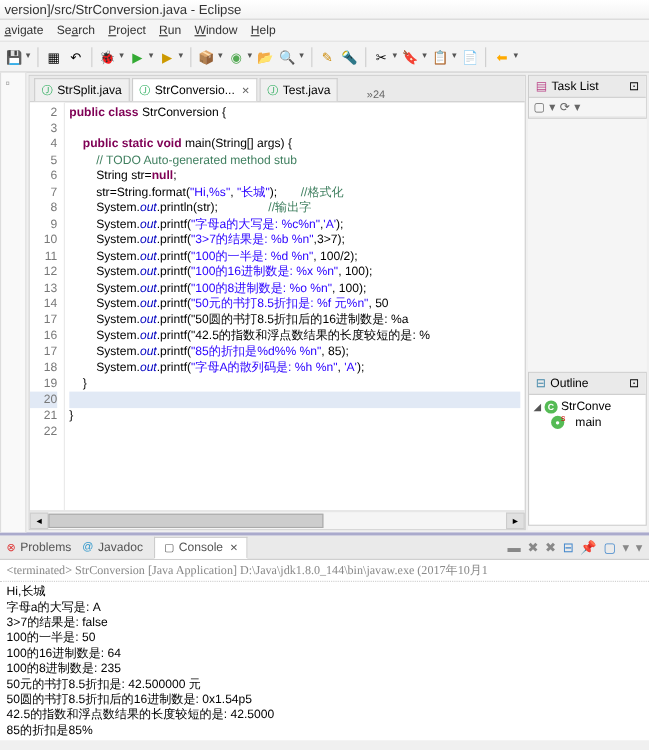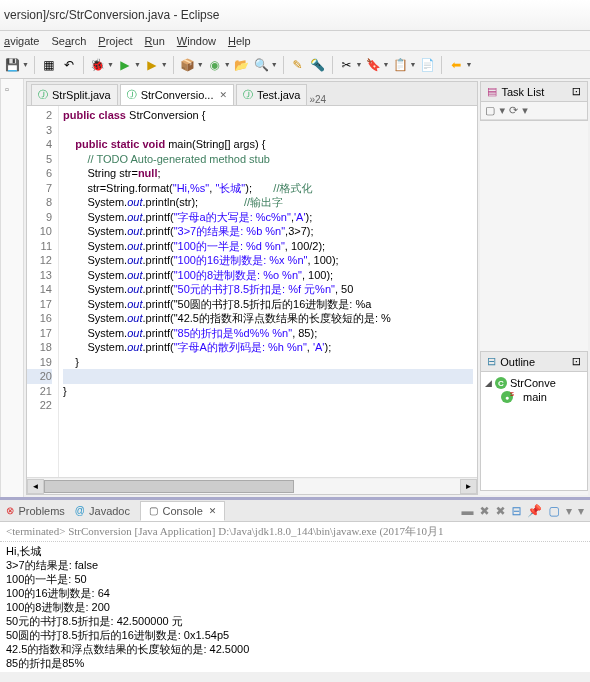--- a/index.html
+++ b/index.html
@@ -1,17 +1,17 @@
 <!DOCTYPE html>
 <html><head>
 <meta charset="utf-8">
 <style>
 * { margin:0; padding:0; box-sizing:border-box; font-family:"Segoe UI",Tahoma,sans-serif; font-size:11px; }
 body { background:#f0f0f0; width:590px; height:682px; overflow:hidden; }
-.titlebar { background:linear-gradient(#fff,#f3f3f3); height:31px; display:flex; align-items:center; padding:0 4px; border-bottom:1px solid #d0d0d0; }
+.titlebar { background:linear-gradient(#fff,#f3f3f3); height:18px; display:flex; align-items:center; padding:0 4px; border-bottom:1px solid #d0d0d0; }
 .titlebar span { color:#333; font-size:12px; }
 .menubar { background:#f5f5f5; height:20px; display:flex; align-items:center; padding:0 4px; border-bottom:1px solid #ddd; }
 .menubar .mi { margin-right:12px; color:#333; cursor:default; }
 .menubar .mi u { text-decoration:underline; }
 .toolbar { background:#f3f3f3; height:28px; display:flex; align-items:center; padding:0 4px; gap:2px; border-bottom:1px solid #ccc; }
 .tb-ic { width:18px; height:18px; display:flex; align-items:center; justify-content:center; font-size:12px; }
 .tb-sep { width:1px; height:18px; background:#ccc; margin:0 3px; }
 .tb-dd { font-size:7px; color:#555; margin-left:-2px; }
 .workspace { display:flex; height:418px; }
 .gutter { width:24px; background:#f9f9f9; border-right:1px solid #ddd; border-left:1px solid #ddd; }
@@ -125,21 +125,21 @@
       </div>
       <div class="tab">
         <span class="ic">Ⓙ</span>
         <span>StrConversio...</span>
         <span class="x">✕</span>
       </div>
       <div class="tab inactive">
         <span class="ic">Ⓙ</span>
         <span>Test.java</span>
       </div>
-      <span style="margin-left:0;color:#666;font-size:10px">»24</span>
+      <span style="margin-left:24px;color:#666;font-size:10px">»24</span>
     </div>
     <div class="code-wrap">
       <div class="lnums" id="lnums">
           <div class="l">2</div>
           <div class="l">3</div>
           <div class="l">4</div>
           <div class="l">5</div>
           <div class="l">6</div>
           <div class="l">7</div>
           <div class="l">8</div>
@@ -227,22 +227,23 @@
       <span style="color:#48c">⊟</span>
       <span style="color:#c80">📌</span>
       <span style="color:#48c">▢</span>
       <span style="color:#888">▾</span>
       <span style="color:#888">▾</span>
     </div>
   </div>
   <div class="c-header">&lt;terminated&gt; StrConversion [Java Application] D:\Java\jdk1.8.0_144\bin\javaw.exe (2017年10月1</div>
   <div class="c-out" id="cout">
       <div>Hi,长城</div>
+      <div>字母a的大写是: A</div>
       <div>3&gt;7的结果是: false</div>
       <div>100的一半是: 50</div>
       <div>100的16进制数是: 64</div>
-      <div>100的8进制数是: 200</div>
+      <div>100的8进制数是: 235</div>
       <div>50元的书打8.5折扣是: 42.500000 元</div>
       <div>50圆的书打8.5折扣后的16进制数是: 0x1.54p5</div>
       <div>42.5的指数和浮点数结果的长度较短的是: 42.5000</div>
       <div>85的折扣是85%</div>
     </div>
 </div>
 
 </body></html>

